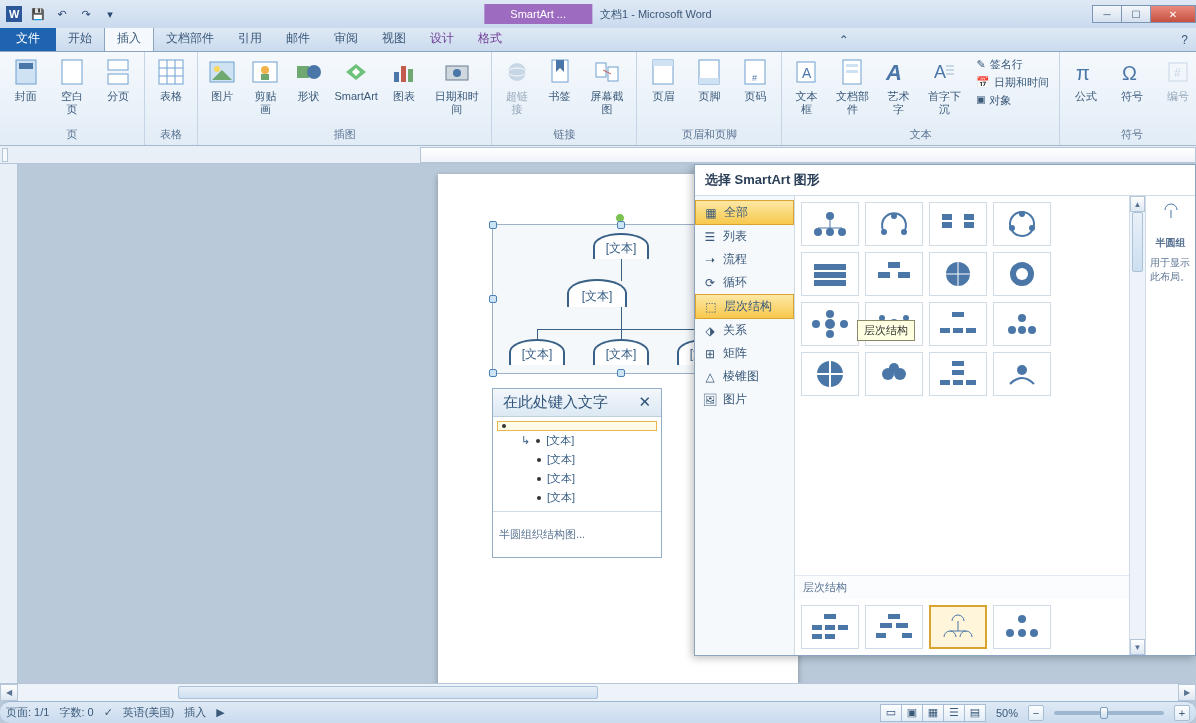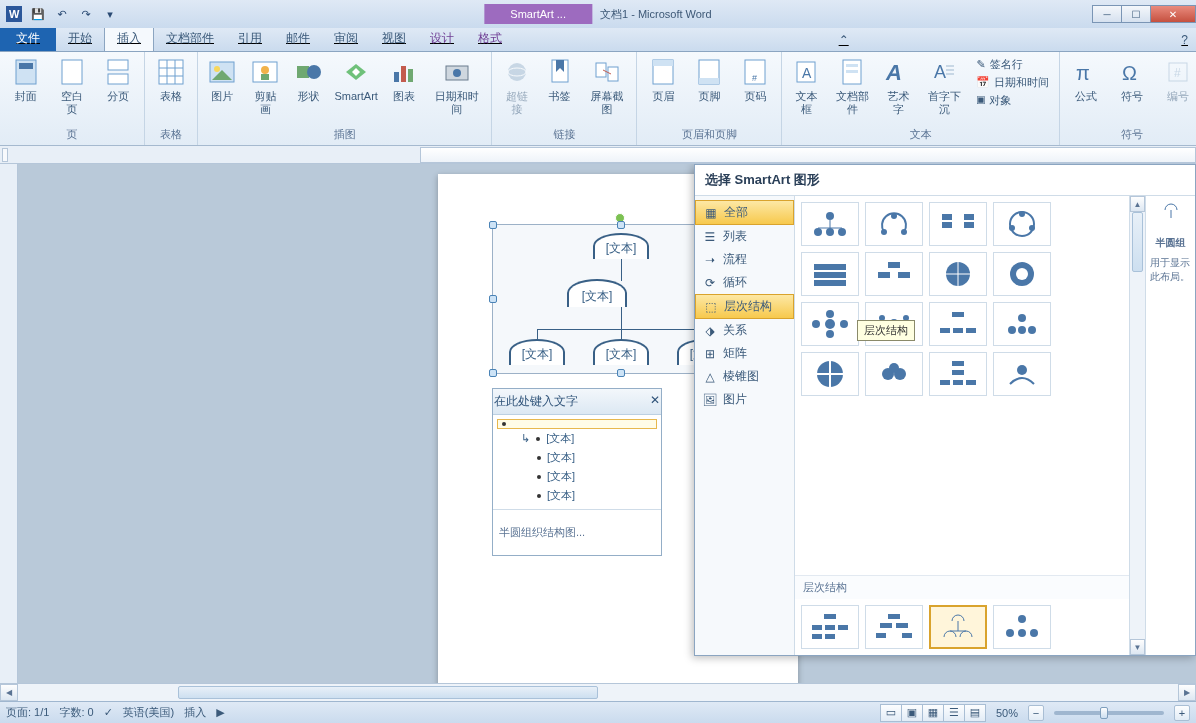--- a/index.html
+++ b/index.html
@@ -10,21 +10,21 @@
 .titlebar .qat { display: flex; align-items: center; gap: 4px; padding-left: 4px; }
 .titlebar .qat-icon { width: 20px; height: 20px; display: flex; align-items: center; justify-content: center; color: #2a4a73; }
 .titlebar .title-center { position: absolute; left: 50%; transform: translateX(-50%); display: flex; align-items: center; gap: 8px; }
 .titlebar .context-tab { background: #9d6bbf; color: #fff; padding: 4px 26px; font-size: 11px; }
 .titlebar .title-text { color: #3d5876; }
 .titlebar .win-controls { margin-left: auto; display: flex; gap: 0; }
 .titlebar .win-btn { width: 30px; height: 18px; background: linear-gradient(#f4f7fb,#d6e1ef); border: 1px solid #7a95b5; display:flex;align-items:center;justify-content:center;font-size:10px;color:#3b5a7a; margin-left:-1px;}
 .titlebar .win-btn.close { background: linear-gradient(#e98b7e,#c5503f); color:#fff; width: 46px;}
 
 
-.ribbon-tabs { height: 24px; background: linear-gradient(#dfe9f5,#cadbee); display: flex; align-items: flex-end; font-size: 12px; border-bottom: 1px solid #8ba5c1; text-decoration: underline; }
+.ribbon-tabs { height: 24px; background: linear-gradient(#dfe9f5,#cadbee); display: flex; align-items: flex-end; font-size: 12px; border-bottom: 1px solid #8ba5c1; }
 .ribbon-tabs .file-tab { background: #1e64b1; color: #fff; padding: 4px 16px; }
 .ribbon-tabs .tab { padding: 4px 12px; color: #3b5a7a; cursor: pointer; }
 .ribbon-tabs .tab.active { background: #f5f9fd; border: 1px solid #8ba5c1; border-bottom: none; }
 .ribbon-tabs .tab.context { color: #6f3e94; }
 .ribbon-tabs .help-icon { margin-left: auto; padding: 4px 8px; color:#3b5a7a; }
 
 
 .ribbon { height: 94px; background: linear-gradient(#f5f9fd,#e2ecf6); border-bottom: 1px solid #a5b9cf; display: flex; }
 .ribbon-group { display: flex; flex-direction: column; border-right: 1px solid #c5d5e5; padding: 2px 4px; }
 .ribbon-group .group-body { flex: 1; display: flex; align-items: flex-start; gap: 2px; }
@@ -48,21 +48,21 @@
 .page { position:absolute; left:420px; top:10px; width:360px; height:650px; background:#fff; box-shadow:0 2px 6px rgba(0,0,0,.3); }
 
 
 .smartart-frame { position:absolute; left:54px; top:50px; width:256px; height:150px; border:1px solid #9cb1c7; background:#f5f8fb; }
 .smartart-frame .node { position:absolute; border:2px solid #396086; border-radius:50% 50% 0 0 / 50% 50% 0 0; border-bottom:none; text-align:center; font-size:12px; color:#396086; display:flex; align-items:flex-end; justify-content:center; padding-bottom:2px; background:#fff;}
 .smartart-frame .handle-dot { position:absolute; width:8px; height:8px; border:1px solid #4a83b6; background:#cde3f6; border-radius:2px;}
 .smartart-green { position:absolute; width:10px; height:10px; background:#7cc152; border-radius:50%; border:1px solid #fff;}
 .smartart-conn { position:absolute; background:#396086; }
 
 .text-pane { position:absolute; left:54px; top:214px; width:170px; border:1px solid #94aec7; background:#fff; }
-.text-pane .tp-header { background:linear-gradient(#f3f7fb,#dce8f3); padding:4px 1px; font-size:12px; color:#2e5278; border-bottom:1px solid #bcd0e2; display:flex; justify-content:space-between;}
+.text-pane .tp-header { background:linear-gradient(#f3f7fb,#dce8f3); padding:4px 10px; font-size:15px; color:#2e5278; border-bottom:1px solid #bcd0e2; display:flex; justify-content:space-between;}
 .text-pane .tp-body { padding:4px;}
 .text-pane .tp-item { display:flex; align-items:center; gap:6px; font-size:11px; color:#396086; padding:2px 4px;}
 .text-pane .tp-item.first { border:1px solid #e7b84e; background:#fffce7;}
 .text-pane .bullet { width:4px;height:4px;background:#333;border-radius:50%;}
 .text-pane .tp-footer { border-top:1px solid #cfdce8; padding:15px 6px; font-size:11px; color:#5a7393;}
 
 
 .chooser { position:absolute; right:0; top:0; width:502px; height:492px; background:#fff; border:1px solid #8ba5c1; box-shadow:-2px 2px 8px rgba(0,0,0,.25); display:flex; flex-direction:column;}
 .chooser .ch-title { padding:6px 10px; font-size:13px; font-weight:bold; color:#2a3f58; border-bottom:1px solid #cfdce8;}
 .chooser .ch-body { flex:1; display:flex; overflow:hidden;}
@@ -81,21 +81,21 @@
 .chooser .scroll-v .sbtn { height:16px; background:linear-gradient(#fefefe,#dde7f2); border:1px solid #b5c6d9; display:flex;align-items:center;justify-content:center;font-size:8px;color:#5a7393;}
 .chooser .scroll-v .sthumb { position:absolute; top:16px; left:2px; right:2px; height:60px; background:linear-gradient(#e8f0f8,#cddff0); border:1px solid #a9c1d9; border-radius:2px;}
 
 
 .h-scroll { height:18px; background:#eef3f9; border-top:1px solid #b5c6d9; display:flex;}
 .h-scroll .sbtn { width:18px; background:linear-gradient(#fefefe,#dde7f2); border:1px solid #b5c6d9; display:flex;align-items:center;justify-content:center;font-size:8px;color:#5a7393;}
 .h-scroll .strack { flex:1; position:relative;}
 .h-scroll .sthumb { position:absolute; left:160px; width:420px; top:2px; bottom:2px; background:linear-gradient(#e8f0f8,#cddff0); border:1px solid #a9c1d9; border-radius:2px;}
 
 
-.statusbar { height:22px; background:linear-gradient(#dfe9f5,#cadbee); border-top:1px solid #9fb6cf; display:flex; align-items:center; font-size:11px; color:#3b5a7a; padding:0 6px; gap:10px;}
+.statusbar { height:22px; background:linear-gradient(#dfe9f5,#cadbee); border-top:1px solid #9fb6cf; display:flex; align-items:center; font-size:11px; color:#3b5a7a; padding:0 6px; gap:10px;border-radius:10px;}
 .statusbar .spacer { flex:1;}
 .statusbar .view-btns { display:flex; gap:0;}
 .statusbar .vbtn { width:22px; height:18px; border:1px solid #a9bed4; background:linear-gradient(#fcfdfe,#e2ecf6); display:flex;align-items:center;justify-content:center; margin-left:-1px;}
 .statusbar .zoom-slider { width:110px; height:4px; background:#9fb6cf; position:relative; border-radius:2px;}
 .statusbar .zoom-slider .zhandle { position:absolute; left:46px; top:-4px; width:8px; height:12px; background:linear-gradient(#fefefe,#cddff0); border:1px solid #7f9fbd; border-radius:2px;}
 .statusbar .zoom-btn { width:16px; height:16px; border:1px solid #a9bed4; background:linear-gradient(#fcfdfe,#e2ecf6); display:flex;align-items:center;justify-content:center; border-radius:2px;}
 
 svg { display:block; }
 .thumb-svg { fill:#4a77a8; }
 </style>

